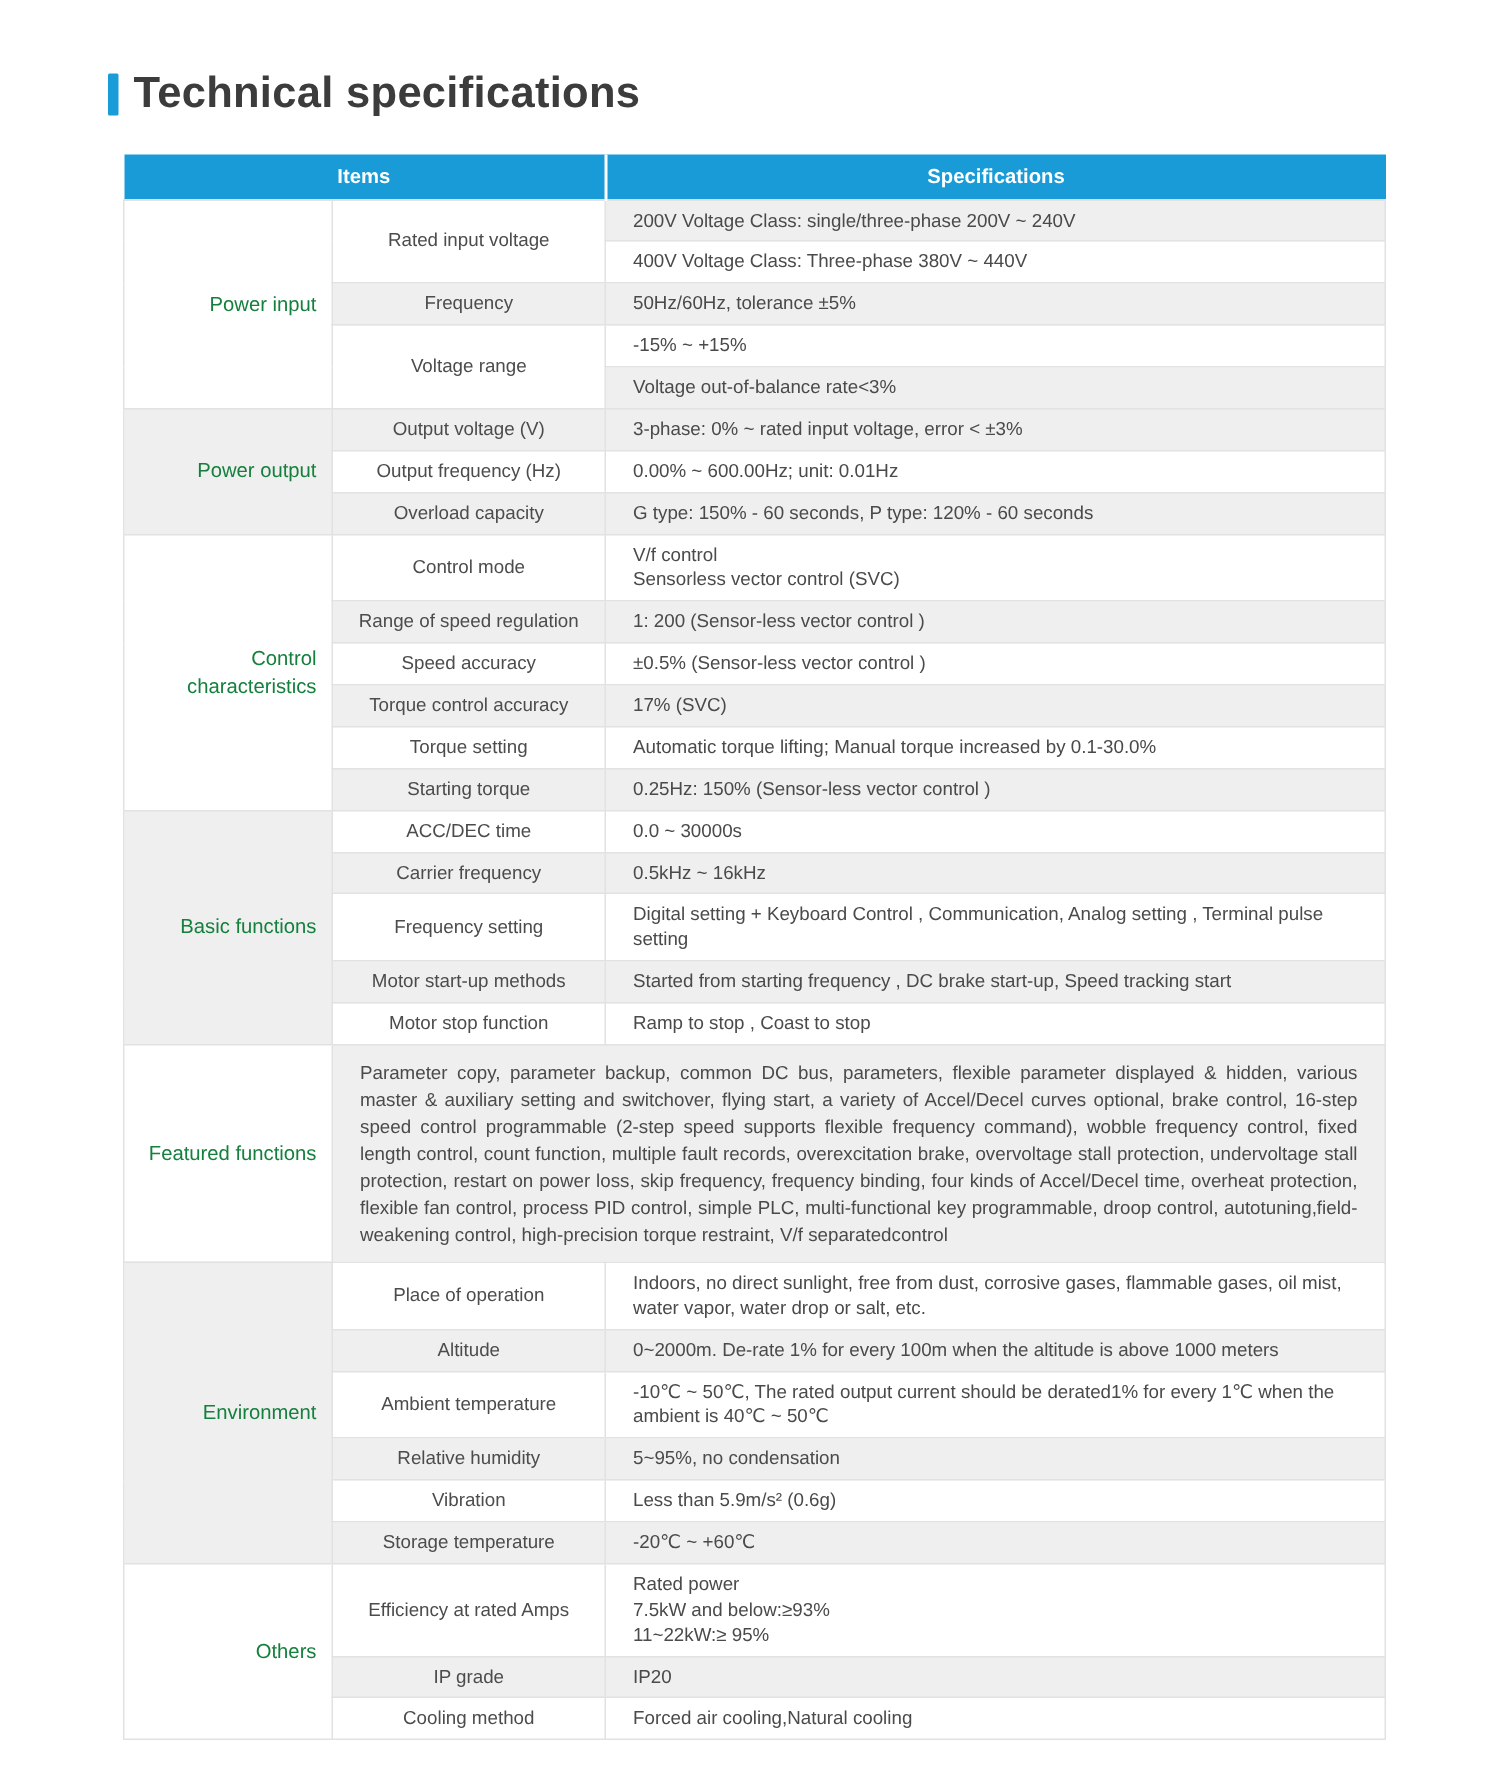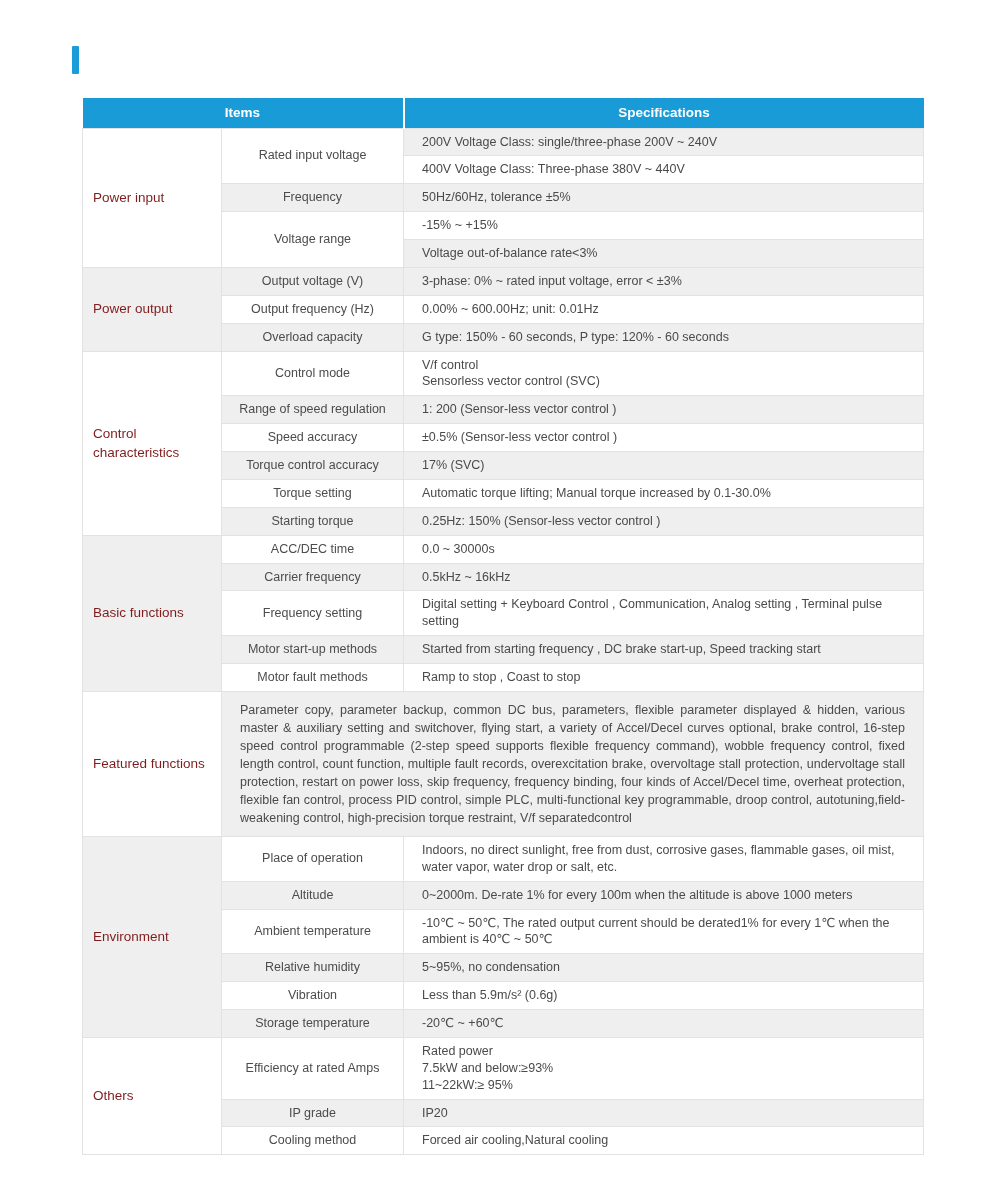--- a/index.html
+++ b/index.html
@@ -49,23 +49,23 @@
   }
   th.th-items { border-right: 2px solid #ffffff; }
 
   td {
     border: 1px solid #e2e2e2;
     font-size: 12.5px;
     line-height: 1.35;
     vertical-align: middle;
   }
   td.cat {
-    text-align: left;
+    text-align: right;
     font-size: 13.5px;
-    color: #7f1d1d;
+    color: #15803d;
     padding: 4px 10px;
     line-height: 1.45;
   }
   td.mid {
     text-align: center;
     padding: 5px 8px;
     height: 26px;
     color: #4c4c4c;
   }
   td.spec {
@@ -83,20 +83,21 @@
   .w { background: #ffffff; margin-top: 44px; }
   .g { background: #efefef; }
 </style>
 </head>
 <body>
 
 <div class="page">
 
   <div class="title-row">
     <span class="accent-bar"></span>
+    <h1 class="page-title">Technical specifications</h1>
   </div>
 
   <table class="spec-table">
     <colgroup>
         <col class="c1">
         <col class="c2">
         <col class="c3">
       </colgroup>
     <thead>
       <tr>
@@ -178,21 +179,21 @@
       </tr>
       <tr>
         <td class="mid w">Frequency setting</td>
         <td class="spec w">Digital setting + Keyboard Control ,  Communication,  Analog setting ,  Terminal pulse setting</td>
       </tr>
       <tr>
         <td class="mid g">Motor start-up methods</td>
         <td class="spec g">Started from starting frequency ,  DC brake start-up,  Speed tracking start</td>
       </tr>
       <tr>
-        <td class="mid w">Motor fault methods</td>
+        <td class="mid w">Motor stop function</td>
         <td class="spec w">Ramp to stop ,  Coast to stop</td>
       </tr>
 
       <tr>
         <td class="cat w">Featured functions</td>
         <td class="spec para g" colspan="2">Parameter copy, parameter backup, common DC bus, parameters, flexible parameter displayed &amp; hidden, various master &amp; auxiliary setting and switchover, flying start, a variety of Accel/Decel curves optional, brake control, 16-step speed control programmable (2-step speed supports flexible frequency command), wobble frequency control, fixed length control, count function, multiple fault records, overexcitation brake, overvoltage stall protection, undervoltage stall protection, restart on power loss, skip frequency, frequency binding, four kinds of Accel/Decel time, overheat protection, flexible fan control, process PID control, simple PLC, multi-functional key programmable, droop control, autotuning,field-weakening control, high-precision torque restraint, V/f separatedcontrol</td>
       </tr>
 
       <tr>
         <td class="cat g" rowspan="6">Environment</td>

